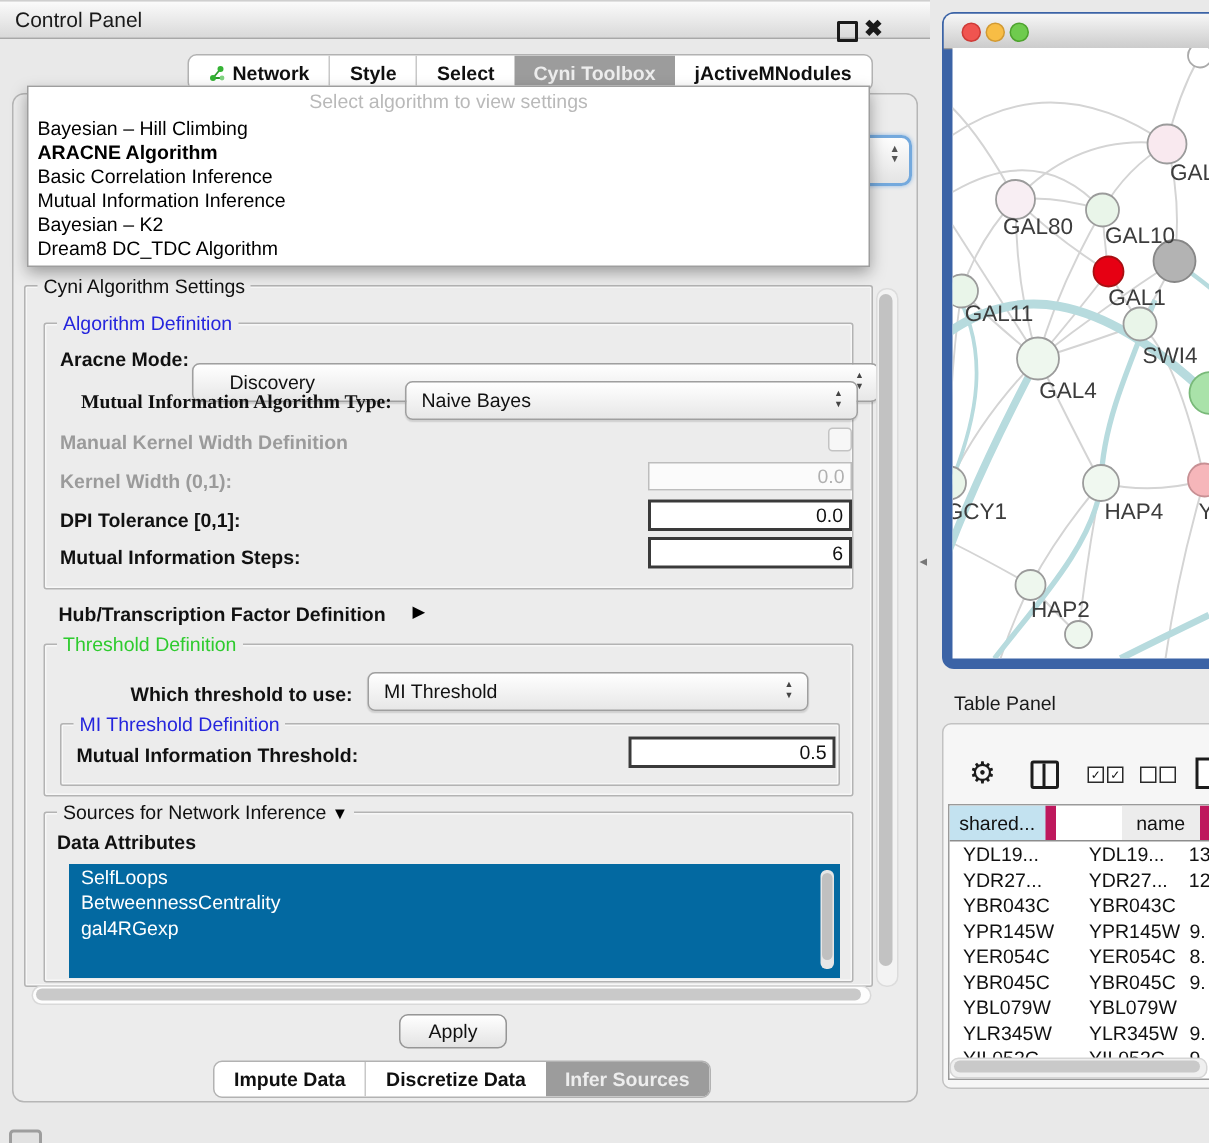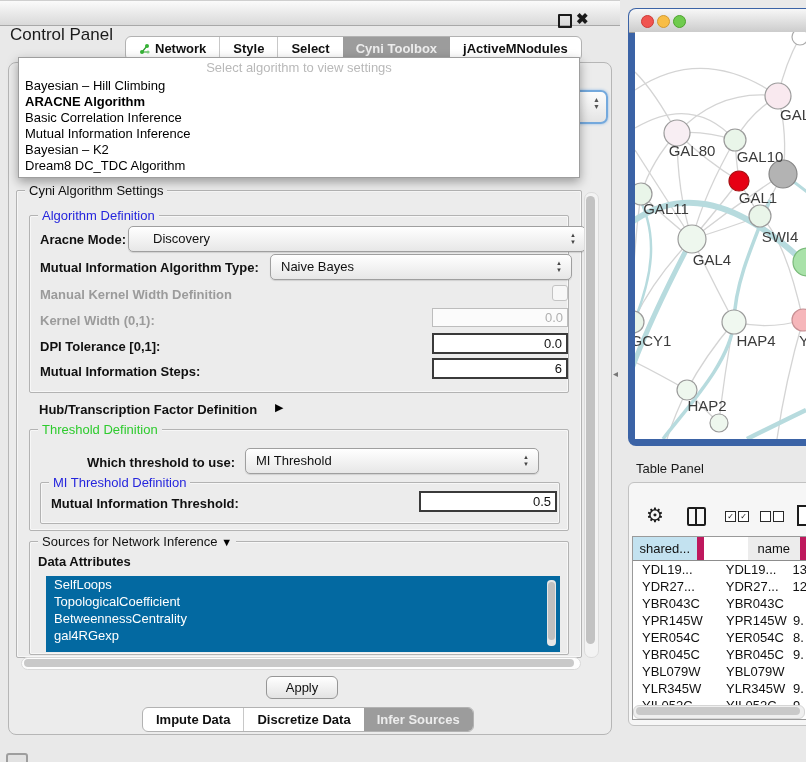--- a/index.html
+++ b/index.html
@@ -2,21 +2,21 @@
 <html><head>
 <meta charset="utf-8">
 <style>
   html,body{margin:0;padding:0;}
   body{width:806px;height:762px;overflow:hidden;position:relative;background:#e9e9e9;
        font-family:"Liberation Sans",sans-serif;font-size:13px;color:#111;}
   .abs{position:absolute;}
   
   .cp-titlebar{left:0;top:8;width:620px;height:24px;
     background:linear-gradient(#fbfbfb,#d9d9d9);border-top:1px solid #cfcfcf;border-bottom:1px solid #a8a8a8;}
-  .cp-title{left:10px;top:24px;font-size:17px;color:#1a1a1a;}
+  .cp-title{left:10px;top:4px;font-size:14px;color:#1a1a1a;}
   .float-box{left:558px;top:13px;width:10px;height:10px;border:2px solid #1a1a1a;border-radius:1px;}
   .close-x{left:576px;top:9px;font-size:15px;font-weight:bold;color:#1a1a1a;}
   .tabstrip{display:flex;height:23px;line-height:23px;background:#ffffff;border:1px solid #b2b2b2;
     border-radius:6px;overflow:hidden;font-weight:bold;}
   .tabseg{padding:0 13px;white-space:nowrap;color:#101010;}
   .tabseg.sep{border-left:1px solid #c8c8c8;}
   .tabseg.sel{background:#9c9c9c;color:#ededed;border-left:none;}
   .net-glyph{display:inline-block;vertical-align:-2px;margin-right:4px;}
   .cp-frame{left:8px;top:62px;width:602px;height:671px;border:1px solid #b6b6b6;border-radius:8px;background:#ececec;}
   .ghost-text{left:66px;top:160px;color:#c4c4c4;z-index:1;}
@@ -125,25 +125,25 @@
       <div class="dd-item">Dream8 DC_TDC Algorithm</div>
     </div>
 </div>
 
 <div class="abs group" style="left:16px;top:190px;width:564px;height:466px;">
   <span class="legend">Cyni Algorithm Settings</span>
 
   <div class="abs group" style="left:12px;top:24px;width:538px;height:176px;">
     <span class="legend blue">Algorithm Definition</span>
     <span class="abs blabel" style="left:10px;top:16px;">Aracne Mode:</span>
-    <div class="abs combo" style="left:98px;top:10px;width:432px;padding-left:24px;">
+    <div class="abs combo" style="left:98px;top:26px;width:432px;padding-left:24px;">
       <span>Discovery</span>
       <span class="arrows">▲<br>▼</span>
     </div>
-    <span class="abs blabel" style="left:10px;top:44px;">Mutual Information Algorithm Type:</span>
+    <span class="abs blabel" style="left:24px;top:44px;font-family:Liberation Serif, serif;">Mutual Information Algorithm Type:</span>
     <div class="abs combo" style="left:240px;top:38px;width:290px;">
       <span>Naive Bayes</span>
       <span class="arrows">▲<br>▼</span>
     </div>
     <span class="abs glabel" style="left:10px;top:71px;">Manual Kernel Width Definition</span>
     <div class="abs checkbox" style="left:522px;top:69px;"></div>
     <span class="abs glabel" style="left:10px;top:97px;">Kernel Width (0,1):</span>
     <div class="abs field dis" style="left:402px;top:92px;width:130px;">0.0</div>
     <span class="abs blabel" style="left:10px;top:123px;">DPI Tolerance [0,1]:</span>
     <div class="abs field" style="left:402px;top:117px;width:128px;">0.0</div>
@@ -166,21 +166,20 @@
       <span class="abs blabel" style="left:10px;top:13px;">Mutual Information Threshold:</span>
       <div class="abs field" style="left:378px;top:8px;width:130px;">0.5</div>
     </div>
   </div>
 
   <div class="abs group" style="left:12px;top:350px;width:538px;height:112px;">
     <span class="legend"><span>Sources for Network Inference</span> <span class="tri">▼</span></span>
     <span class="abs blabel" style="left:8px;top:12px;">Data Attributes</span>
     <div class="abs attr-list" style="left:16px;top:34px;width:514px;height:76px;">
         <div class="attr-item">SelfLoops</div>
-        <div class="attr-item">TopologicalCoefficient</div>
         <div class="attr-item">BetweennessCentrality</div>
         <div class="attr-item">gal4RGexp</div>
       </div>
     <div class="abs" style="left:517px;top:38px;width:9px;height:66px;background:#e6e6e6;border-radius:4px;">
       <div style="position:absolute;left:1px;top:2px;width:7px;height:58px;background:#c0c0c0;border-radius:4px;"></div>
     </div>
   </div>
 
   <div class="abs hscroll" style="left:4px;top:466px;width:558px;height:11px;">
     <div class="hthumb" style="left:2px;width:550px;"></div>

